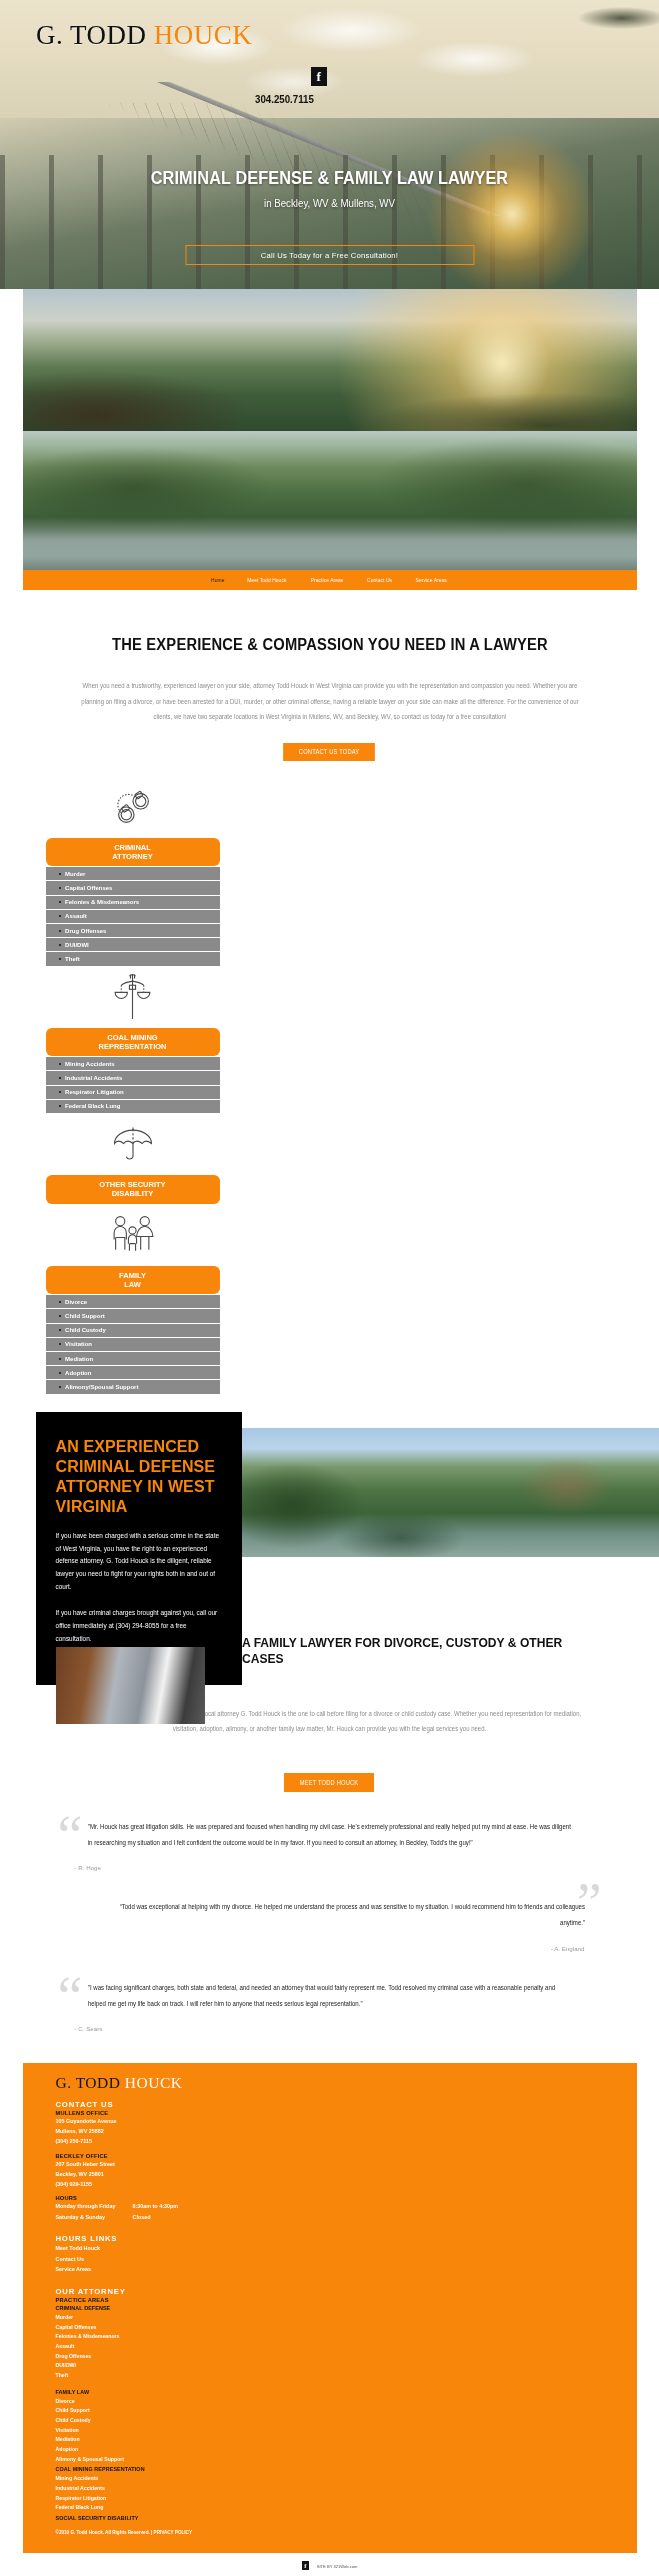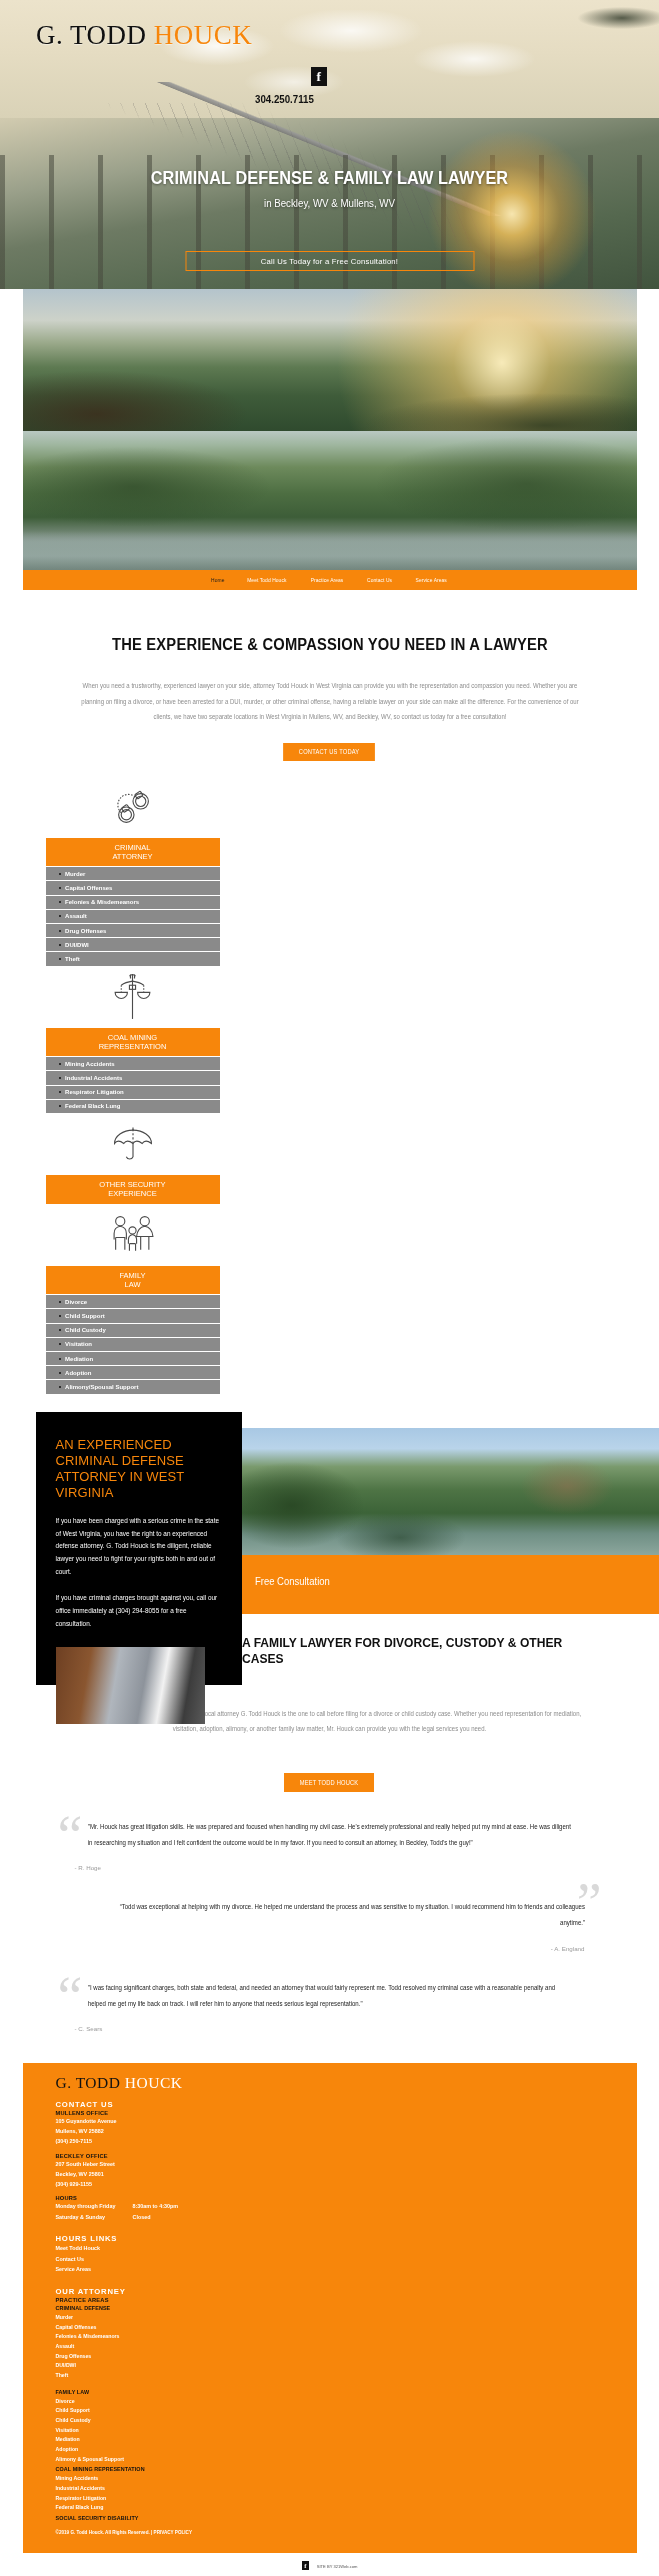--- a/index.html
+++ b/index.html
@@ -86,21 +86,21 @@
     color:#fff; font-weight:bold; font-size:18.5px; letter-spacing:0.1px;
     text-shadow: 0 1px 3.1px rgba(0,0,0,.45);
     transform: scaleX(.88);
   }
   .hero-sub {
     position:absolute; left:0; right:0; top:197px; z-index:6; text-align:center;
     color:#fff; font-size:10.8px; text-shadow: 0 1px 3.1px rgba(0,0,0,.5);
     transform: scaleX(.9);
   }
   .hero-cta {
-    position:absolute; left:50%; top:251px; transform:translateX(-50%); z-index:6;
+    position:absolute; left:50%; top:245px; transform:translateX(-50%); z-index:6;
     border:1.5px solid #F7860B; color:#fff; background:transparent;
     font-size:7.7px; padding:4.6px 18.5px; letter-spacing:0.2px; cursor:pointer;
     width:289px; text-align:center;
   }
 
   
   .band {
     width:614px; margin:0 auto; height:0; position:relative; overflow:hidden;
   }
   .band-a {
@@ -156,22 +156,22 @@
     border:none; padding:5.7px 17.5px; font-size:6.4px; letter-spacing:0.2px; cursor:pointer;
     transform:scaleX(.9);
   }
 
   
   .practice { width:614px; margin:15.5px auto 0; padding-left:23px; }
   .pcard { width:174px; margin-bottom:1px; }
   .picon { height:61px; display:flex; align-items:center; justify-content:center; }
   .picon svg { display:block; }
   .phead {
-    background:#F7860B; color:#fff; text-align:center; font-weight:normal;
-    font-size:7.5px; line-height:1.22; padding:5.2px 3.1px;
+    background:#F7860B; color:#fff; text-align:center; font-weight:bold;
+    font-size:7.5px; line-height:1.22; padding:5.2px 3.1px;border-radius:6px;
   }
   .prow {
     background:#8a8a8a; color:#fff; font-weight:bold; font-size:6px;
     padding:3.6px 5.2px 3.6px 19.6px; margin-top:1px; position:relative;
   }
   .prow:before{
     content:""; position:absolute; left:13px; top:50%; width:2.1px; height:2.1px;
     background:#111; border-radius:50%; transform:translateY(-50%);
   }
 
@@ -194,21 +194,21 @@
   }
   .orange-band-text {
     position:absolute; left:13.4px; top:21.6px; color:#fff; font-size:10.3px;
     transform:scaleX(.92); transform-origin:left center; white-space:nowrap;
   }
   .darkbox {
     position:absolute; left:36px; top:11.3px; width:206px; height:273px;
     background:#000; color:#fff; padding:25px 19.6px 0; z-index:5;
   }
   .darkbox h3 {
-    color:#F7860B; font-size:13px; font-weight:normal; line-height:1.24; letter-spacing:0.1px;
+    color:#F7860B; font-size:16px; font-weight:bold; line-height:1.24; letter-spacing:0.1px;
   }
   .darkbox p { font-size:6.4px; line-height:2.0; margin-top:13.4px; }
   .darkbox .photo {
     position:absolute; left:19.6px; bottom:-39px; width:149px; height:77px;
     background:
       linear-gradient(100deg, #6d3f22 0%, #8a5630 22%, #b0b6bd 40%, #8d939b 58%, #f2f2f2 70%, #3c3c3c 86%, #5a5a5a 100%);
   }
   .mid-h2 {
     position:absolute; left:242px; top:234px; width:361px;
     font-size:13px; font-weight:bold; color:#111; line-height:1.24; transform:scaleX(.93);
@@ -360,21 +360,21 @@
       <div class="picon">
         <svg width="42" height="36" viewBox="0 0 82 70" fill="none" stroke="#4b4b4b" stroke-width="2.2">
           <path d="M5 34 a36 26 0 0 1 72 0 q-12 -9 -18 0 q-12 -9 -18 0 q-12 -9 -18 0 q-12 -9 -18 0 z"></path>
           <path d="M41 6 v28" stroke-dasharray="4 4"></path>
           <path d="M41 34 v26 a7 7 0 0 1 -13 0"></path>
           <path d="M41 3 v5"></path>
         </svg>
       </div>
       <div class="phead">
         <div>OTHER SECURITY</div>
-        <div>EXPERIENCE</div>
+        <div>DISABILITY</div>
       </div>
     </div>
 
     <div class="pcard">
       <div class="picon">
         <svg width="47" height="40" viewBox="0 0 92 78" fill="none" stroke="#4b4b4b" stroke-width="2.2">
           <circle cx="22" cy="12" r="9"></circle>
           <path d="M22 22 q-12 2 -12 14 l0 12 M22 22 q12 2 12 14 l0 12"></path>
           <path d="M13 44 h18 v10 M13 44 v24 M31 54 v14"></path>
           <circle cx="46" cy="30" r="7"></circle>
@@ -394,23 +394,20 @@
       <div class="prow">Child Custody</div>
       <div class="prow">Visitation</div>
       <div class="prow">Mediation</div>
       <div class="prow">Adoption</div>
       <div class="prow">Alimony/Spousal Support</div>
     </div>
   </section>
 
   <section class="midsec">
     <div class="mid-photo-right"></div>
-    <div class="orange-band">
-      <div class="orange-band-text">Free Consultation</div>
-    </div>
 
     <div class="darkbox">
       <h3>AN EXPERIENCED CRIMINAL DEFENSE ATTORNEY IN WEST VIRGINIA</h3>
       <p>If you have been charged with a serious crime in the state of West Virginia, you have the right to an experienced defense attorney. G. Todd Houck is the diligent, reliable lawyer you need to fight for your rights both in and out of court.</p>
       <p>If you have criminal charges brought against you, call our office immediately at (304) 294-8055 for a free consultation.</p>
       <div class="photo"></div>
     </div>
 
     <div class="mid-h2">A FAMILY LAWYER FOR DIVORCE, CUSTODY &amp; OTHER CASES</div>
     <div class="mid-p">

